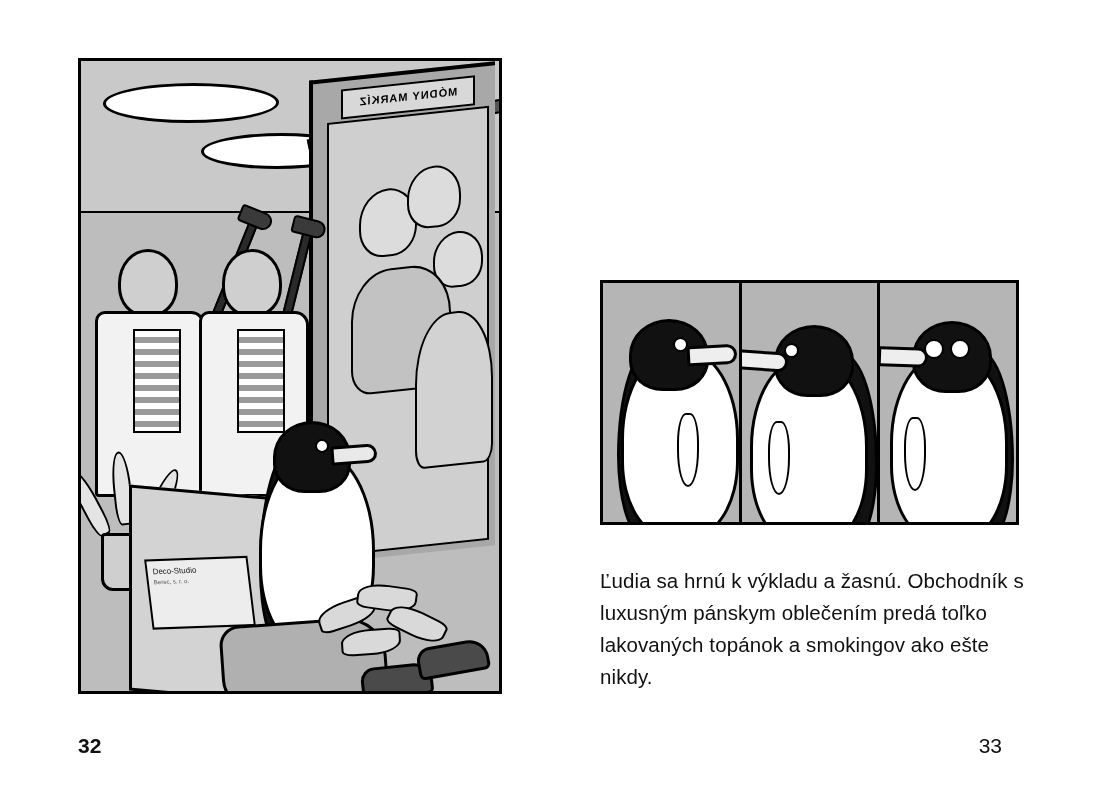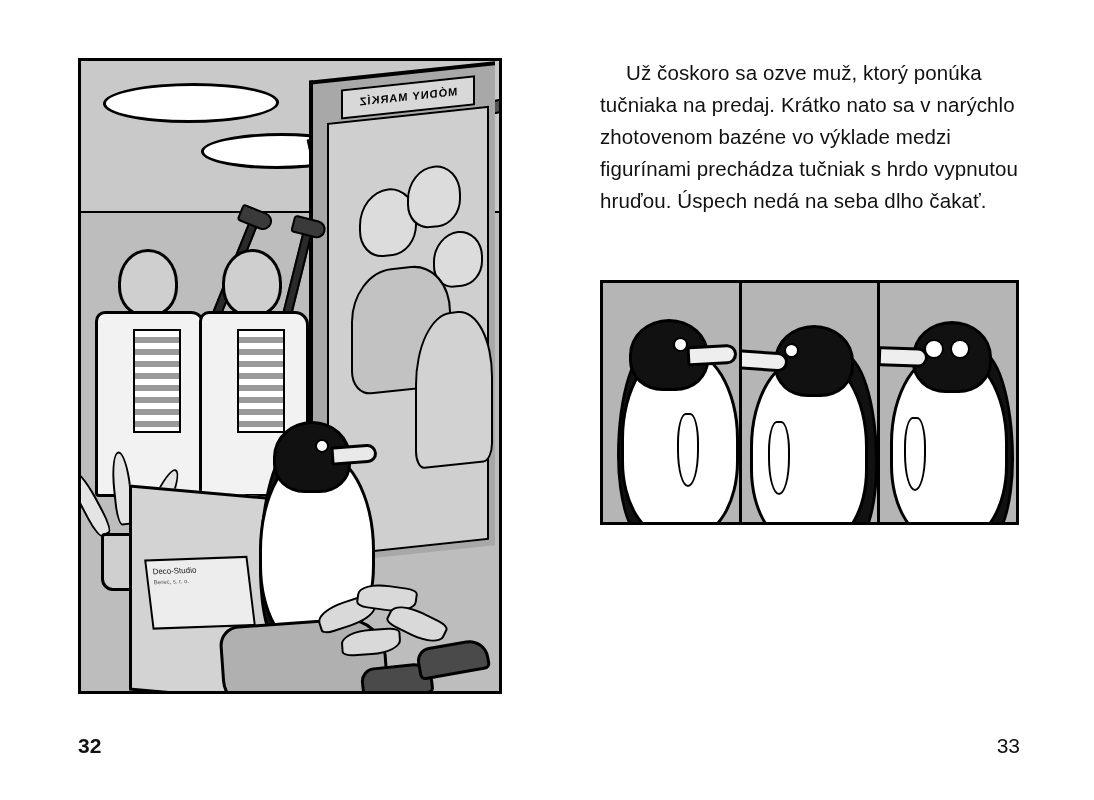--- a/index.html
+++ b/index.html
@@ -391,21 +391,21 @@
   }
 
   
   .folio {
     position: absolute;
     bottom: 42px;
     font-size: 21px;
     color: #111;
   }
   .folio-left  { left: 78px; font-weight: bold; }
-  .folio-right { right: 74px; }
+  .folio-right { right: 92px; }
 </style>
 </head>
 <body>
 
 <div class="spread">
 
   <div class="page page-left">
 
     <div class="illus-frame">
       <div class="inner-edge"></div>
@@ -489,21 +489,20 @@
         <div class="shoe sh1"></div>
         <div class="shoe sh2"></div>
       </div>
     </div>
 
     <div class="folio folio-left">32</div>
   </div>
 
   <div class="page page-right">
 
-    <div class="text-block para-top"><span class="indent"></span><span>Už čoskoro sa ozve muž, ktorý ponúka tučniaka na predaj. Krátko nato sa v narýchlo zhotovenom bazéne vo výklade medzi figurínami prechádza tučniak s hrdo vypnutou hruďou. Úspech nedá na seba dlho čakať.</span></div>
 
     <div class="strip">
       <div class="panel p1">
         <div class="pg">
           <div class="pback"></div>
           <div class="pbody"></div>
           <div class="phead"></div>
           <div class="pbeak"></div>
           <div class="peye"></div>
           <div class="pwing"></div>
@@ -525,17 +524,18 @@
           <div class="pbody"></div>
           <div class="phead"></div>
           <div class="pbeak"></div>
           <div class="peye"></div>
           <div class="peye2"></div>
           <div class="pwing"></div>
         </div>
       </div>
     </div>
 
+    <div class="text-block para-bottom">Ľudia sa hrnú k výkladu a žasnú. Obchodník s luxusným pánskym oblečením predá toľko lakovaných topánok a smokingov ako ešte nikdy.</div>
 
     <div class="folio folio-right">33</div>
   </div>
 
 </div>
 
 </body></html>

